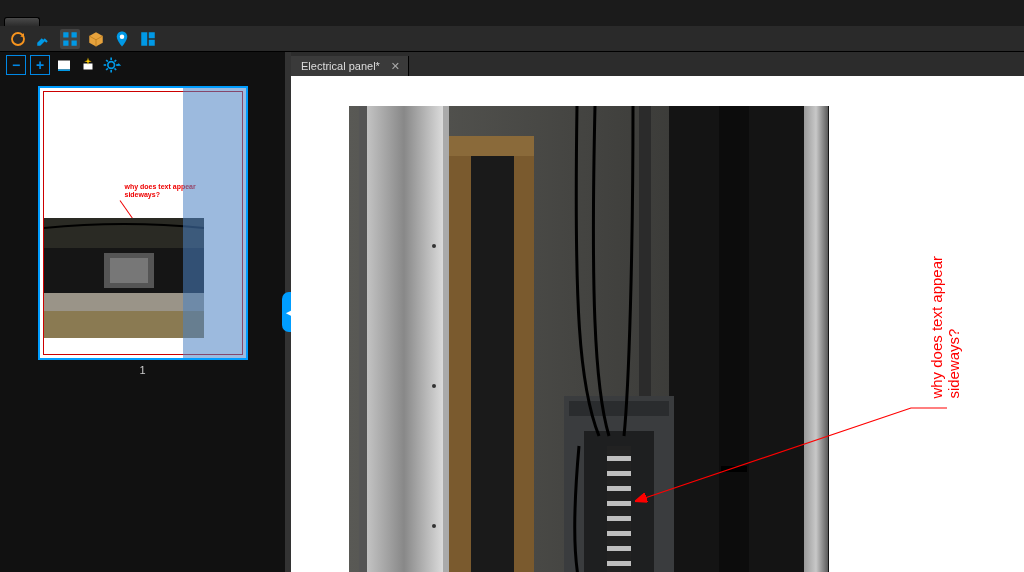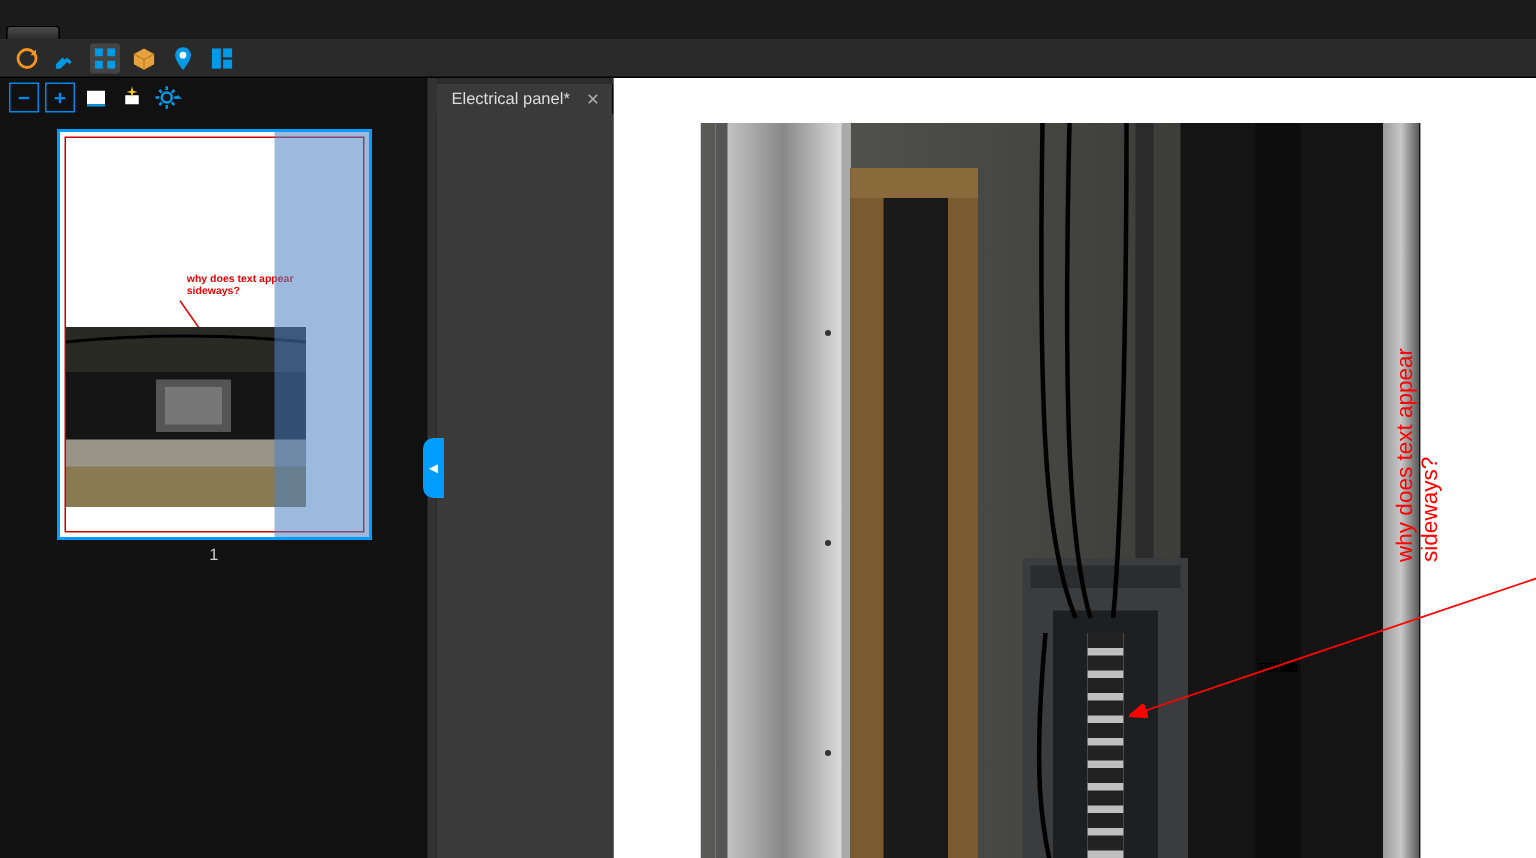--- a/index.html
+++ b/index.html
@@ -19,21 +19,21 @@
   .thumb{margin:0 auto;width:210px;}
   .thumb-page{width:210px;height:274px;border:2px solid #009dff;box-sizing:border-box;background:#fff;position:relative;overflow:hidden;}
   .thumb-sel{position:absolute;top:0;right:0;width:63px;height:100%;background:rgba(75,130,195,0.55);}
   .thumb-redbox{position:absolute;left:3px;top:3px;right:3px;bottom:3px;border:1px solid #c00;}
   .thumb-photo{position:absolute;left:4px;top:130px;width:160px;height:120px;}
   .thumb-num{color:#ccc;font-size:11px;text-align:center;margin-top:4px;}
   .thumb-annot{position:absolute;left:85px;top:95px;font-size:7px;color:#e00;font-weight:bold;line-height:1.1;}
   .thumb-line{position:absolute;left:80px;top:112px;width:80px;height:1px;background:#e00;transform-origin:left center;transform:rotate(55deg);}
   .divider{width:6px;background:#333;position:relative;}
   .handle{position:absolute;left:-3px;top:50%;transform:translateY(-50%);width:14px;height:40px;background:#009dff;border-radius:7px 0 0 7px;display:flex;align-items:center;justify-content:center;color:#fff;font-size:10px;cursor:pointer;}
-  .main{flex:1;display:flex;flex-direction:row;background:#3a3a3a;min-width:0;justify-content:flex-end;}
+  .main{flex:1;display:flex;flex-direction:column;background:#3a3a3a;min-width:0;justify-content:flex-end;}
   .doctabs{height:24px;background:#2c2c2c;display:flex;align-items:flex-end;}
   .dtab{background:#3a3a3a;color:#ddd;font-size:11px;padding:4px 28px 4px 10px;border-right:1px solid #000;position:relative;cursor:pointer;}
   .dtab .x{position:absolute;right:8px;top:4px;font-size:11px;color:#aaa;}
   .canvas{flex:1;background:#3a3a3a;padding:0;position:relative;overflow:hidden;}
   .page{position:absolute;left:0;top:0;right:0;bottom:0;background:#fff;}
   .main-photo{position:absolute;left:58px;top:30px;width:480px;height:618px;}
   .annotation{position:absolute;right:62px;top:180px;color:#f00;font-size:15px;font-family:Arial,sans-serif;writing-mode:vertical-rl;transform:rotate(180deg);line-height:1.15;}
   .annot-line{position:absolute;stroke:#f00;stroke-width:1.2;fill:none;}
 </style>
 </head>

